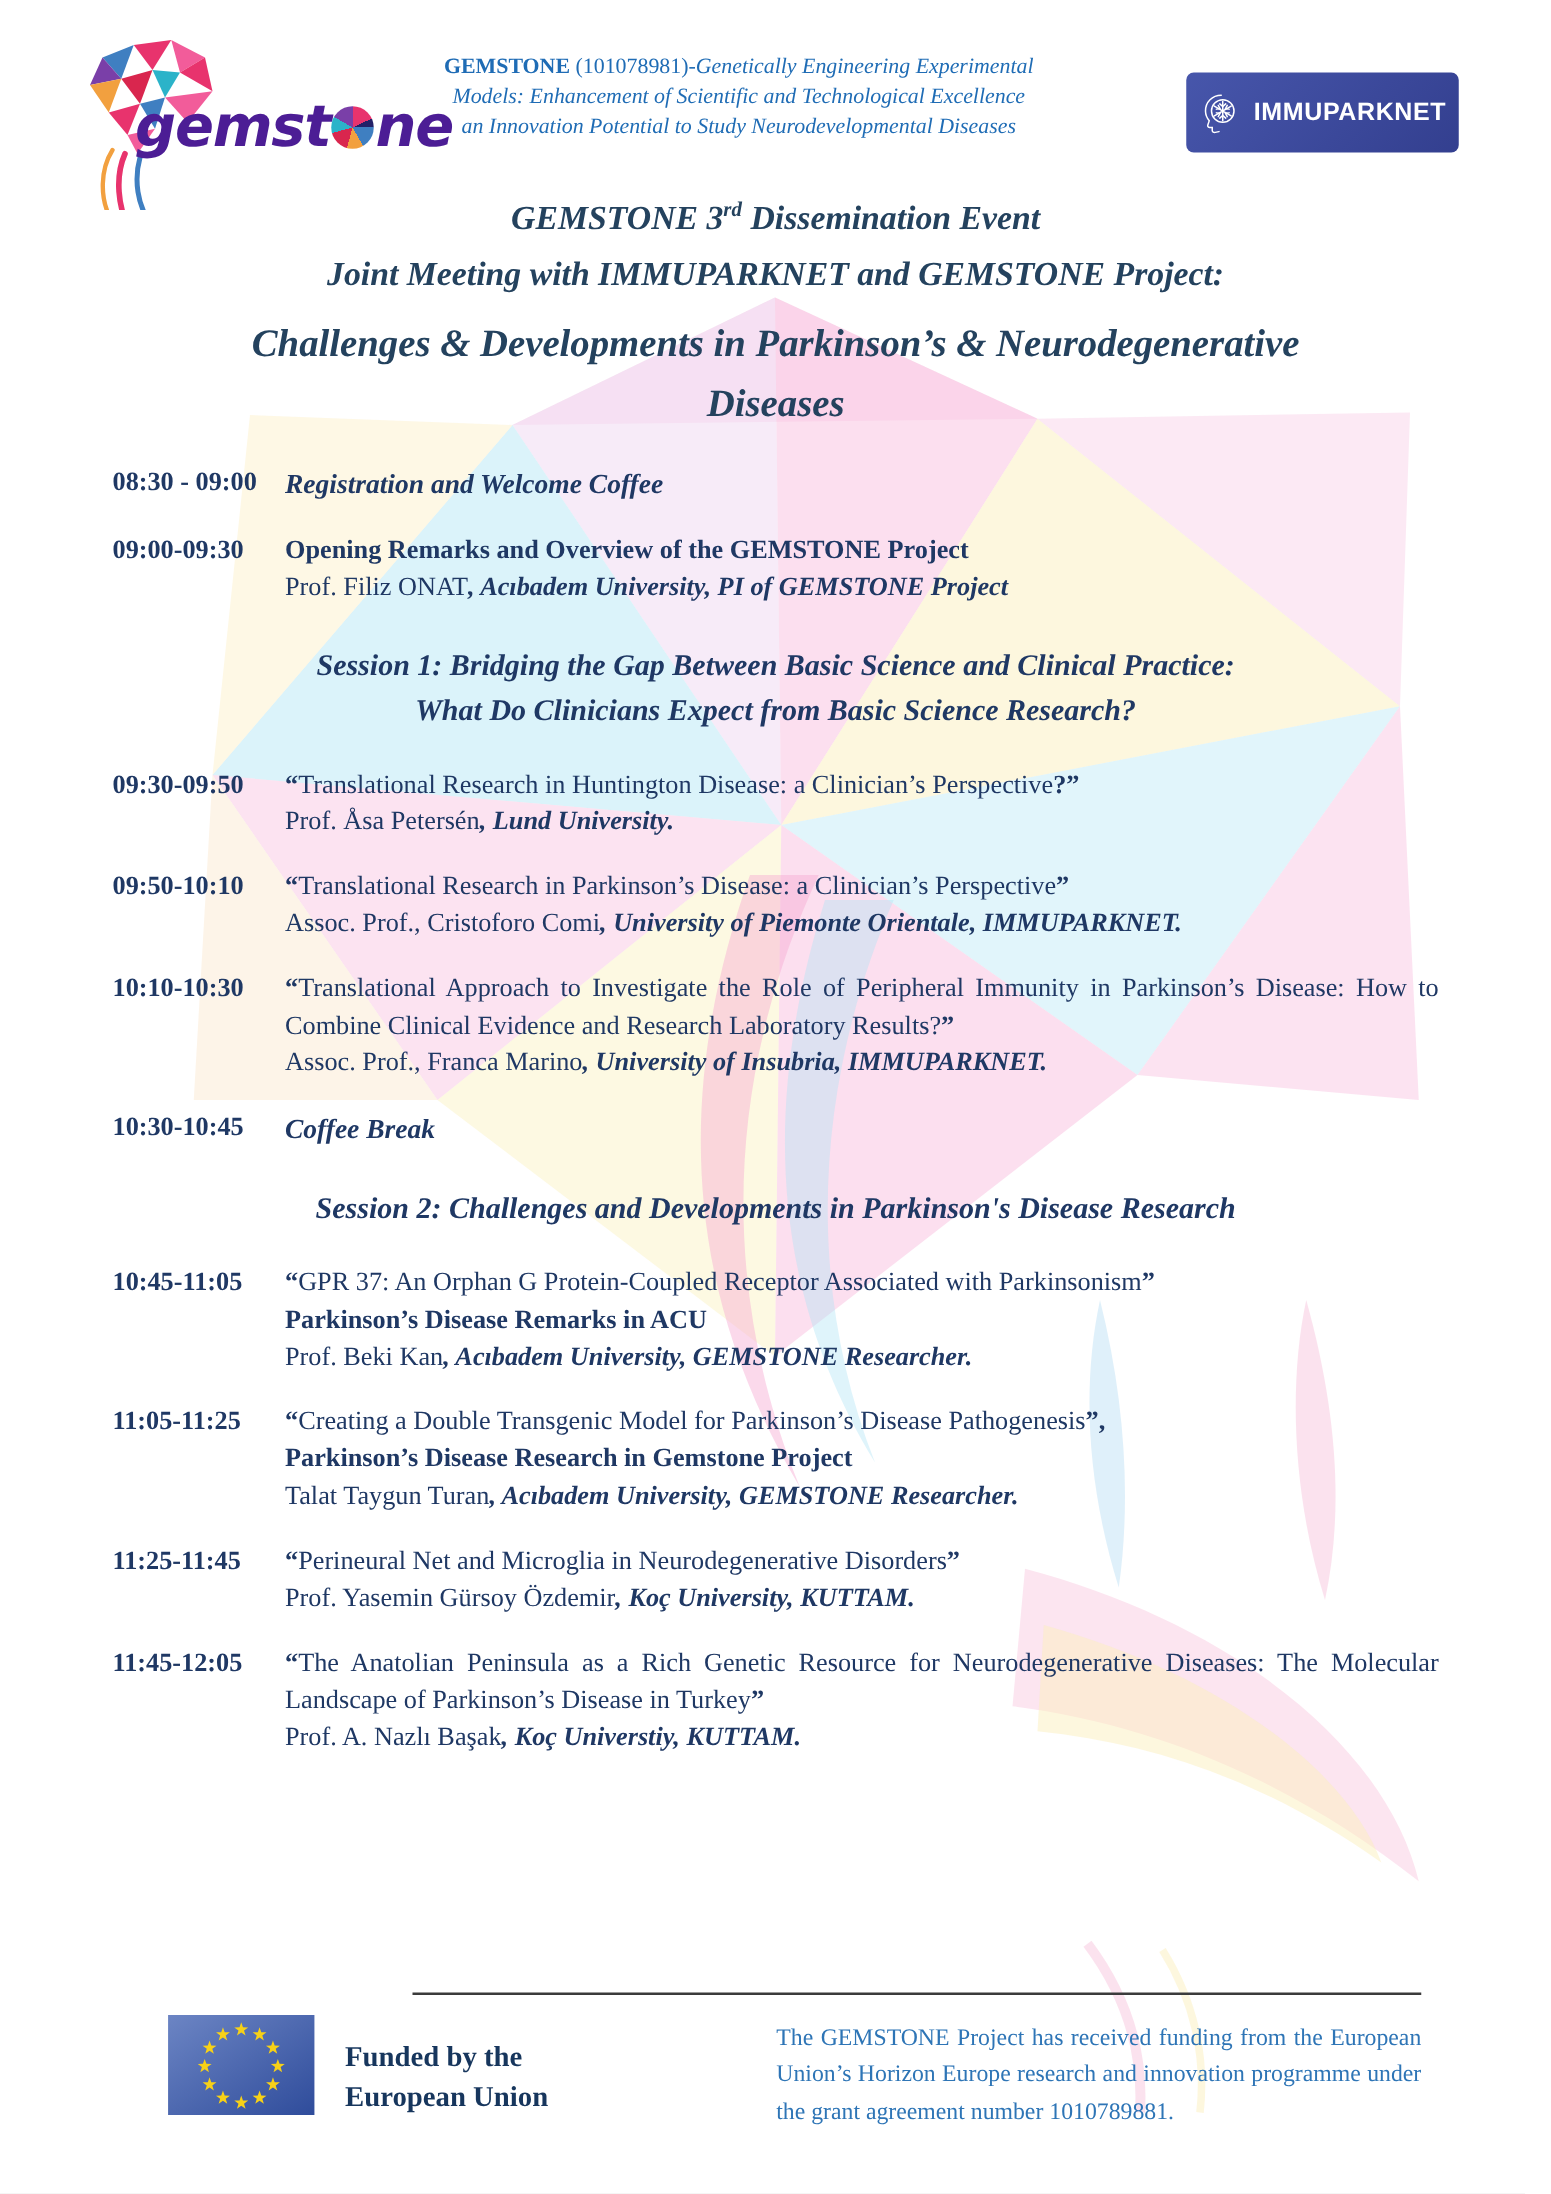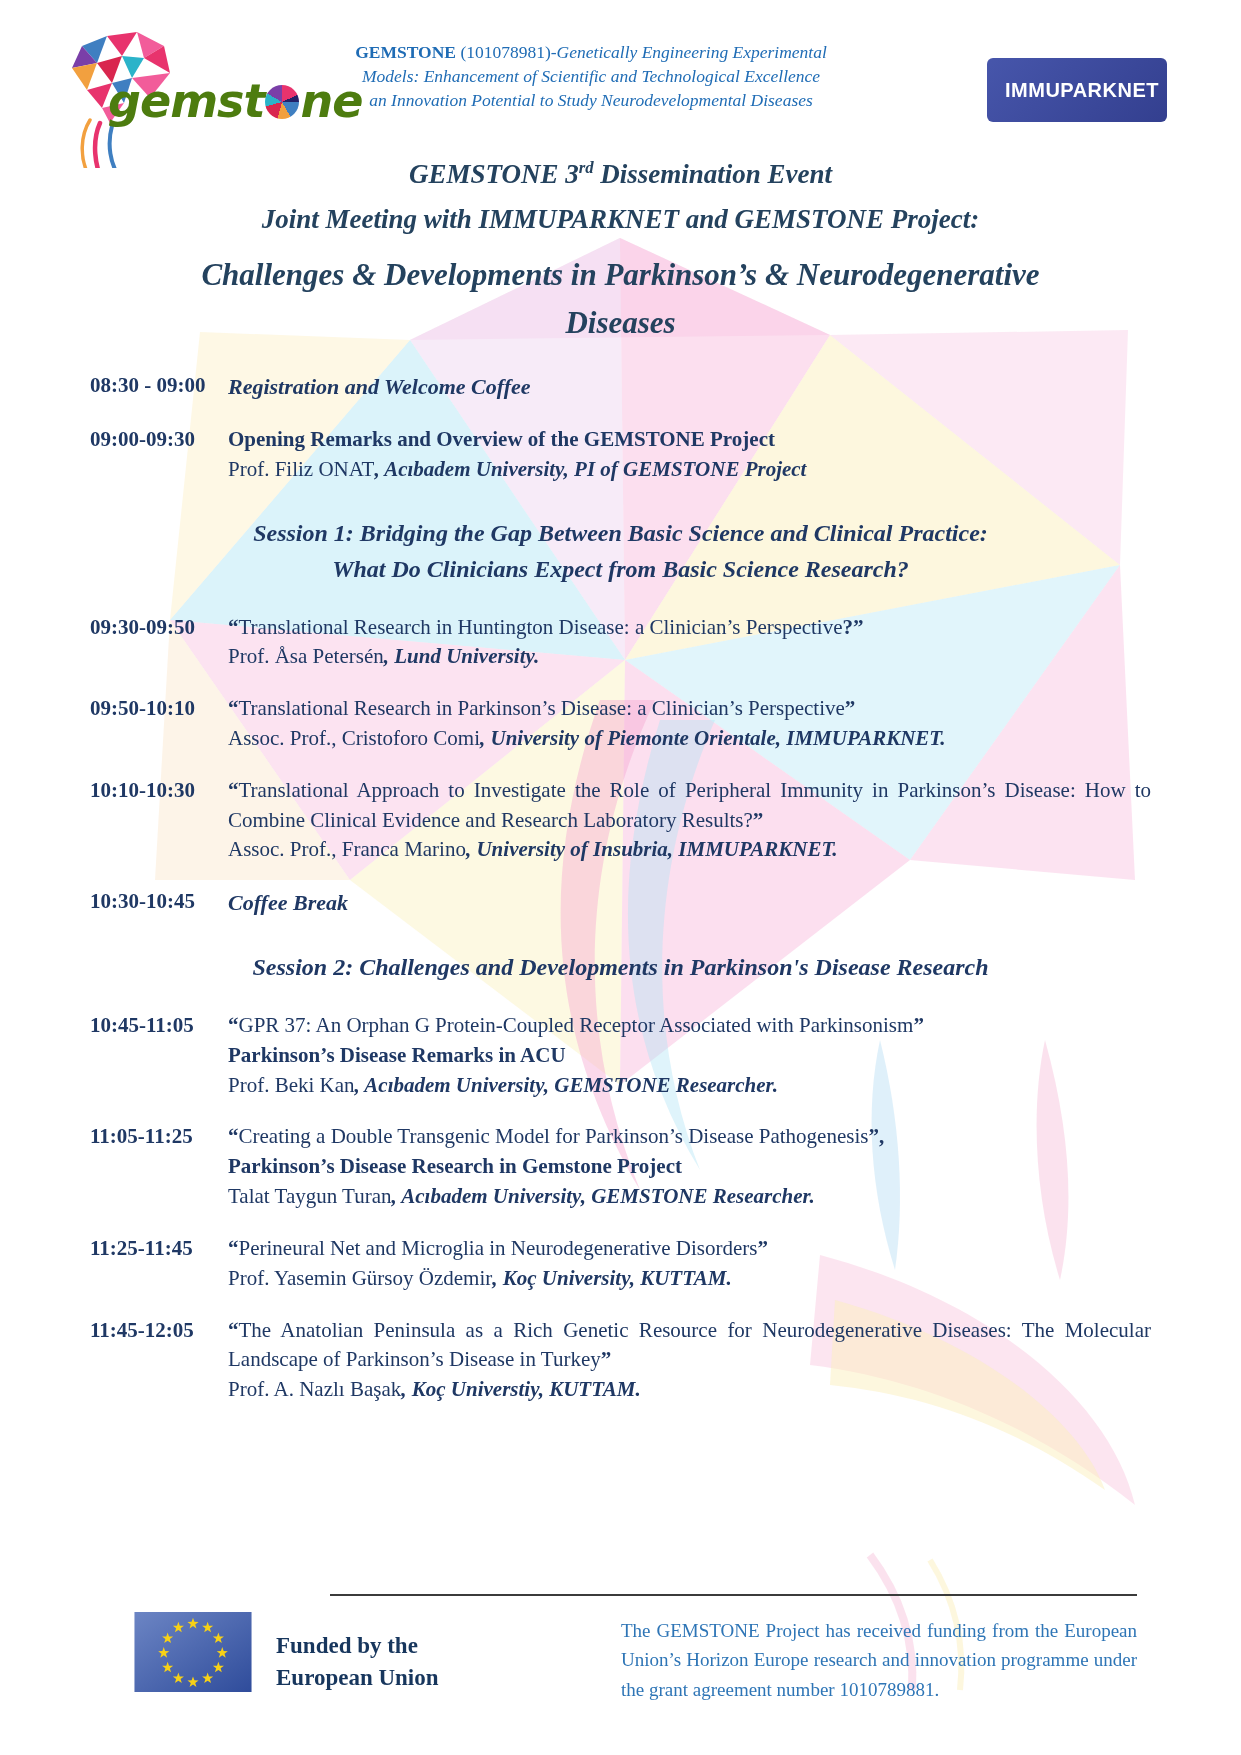--- a/index.html
+++ b/index.html
@@ -15,35 +15,35 @@
   .bg{position:absolute;inset:0;z-index:0;pointer-events:none;}
   .content{position:relative;z-index:1;}
 
   
   .header{position:relative;height:140px;}
   .gemstone-logo{position:absolute;left:52px;top:28px;width:270px;height:140px;}
   .gemstone-word{
     position:absolute;left:56px;top:46px;
     font-family:"DejaVu Sans","Liberation Sans",sans-serif;
     font-style:italic;font-weight:800;font-size:46px;letter-spacing:-1px;
-    color:#4d7c0f;white-space:nowrap;
+    color:#4c1d95;white-space:nowrap;
   }
   .gem-o{
     display:inline-block;width:34px;height:34px;border-radius:50%;
     vertical-align:-2px;margin:0 1px;
     background:conic-gradient(#E8336D 0 65deg,#232168 65deg 90deg,#3F7FC1 90deg 150deg,#F2A03F 150deg 195deg,#D9264E 195deg 255deg,#2BB3C9 255deg 300deg,#7A3FA8 300deg 360deg);
   }
   .project-blurb{
     position:absolute;left:352px;top:40px;width:478px;
     text-align:center;font-size:17.5px;line-height:1.38;color:#1F6CB5;
   }
   .project-blurb .pname{font-weight:bold;}
   .project-blurb .pdesc{font-style:italic;}
   .immuparknet{
-    position:absolute;right:74px;top:58px;width:180px;height:64px;
+    position:absolute;right:74px;top:58px;width:218px;height:64px;
     background:linear-gradient(135deg,#4756AB 0%,#333F8F 100%);
     border-radius:6px;display:flex;align-items:center;gap:8px;padding:0 10px;
     box-sizing:border-box;
   }
   .immuparknet-label{
     color:#ffffff;font-family:"Liberation Sans","DejaVu Sans",sans-serif;
     font-weight:600;font-size:20px;letter-spacing:0.5px;
   }
 
   

